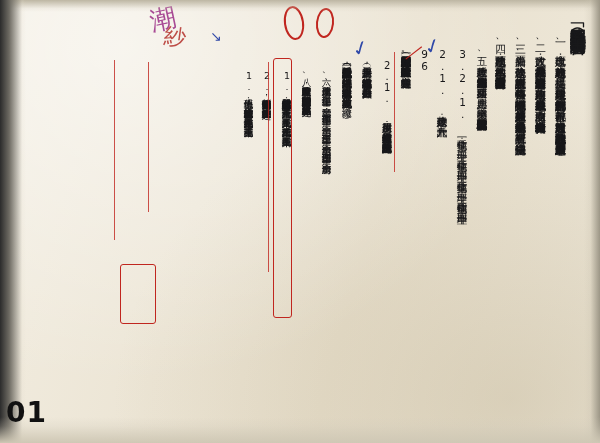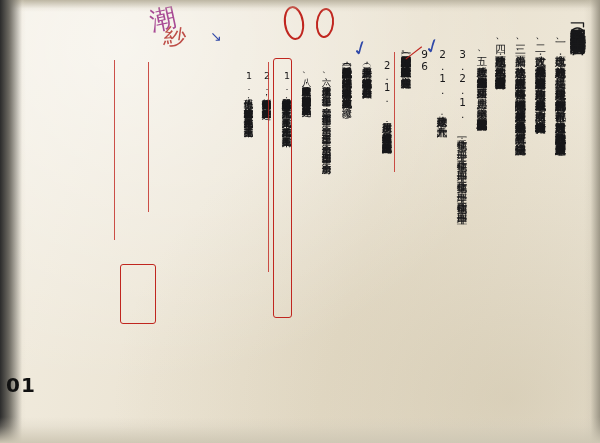--- a/index.html
+++ b/index.html
@@ -34,22 +34,22 @@
     position:absolute;left:0;top:0;width:600px;height:12px;
     background:linear-gradient(180deg,#bdb6a3 0%,rgba(210,203,186,0.2) 70%,rgba(255,255,255,0) 100%);
   }
   #edge-bottom{
     position:absolute;left:0;bottom:0;width:600px;height:26px;
     background:linear-gradient(0deg,#cfc8b5 0%,rgba(210,203,186,0.25) 65%,rgba(255,255,255,0) 100%);
   }
 
   
   #page-number{
-    position:absolute;left:6px;bottom:46px;
-    color:#111;font-size:20px;font-weight:bold;letter-spacing:1px;
+    position:absolute;left:6px;bottom:14px;
+    color:#111;font-size:28px;font-weight:bold;letter-spacing:1px;
     font-family:"DejaVu Sans","Liberation Sans",sans-serif;
   }
 
   
   #columns{
     position:absolute;
     left:30px;top:14px;
     width:556px;height:410px;
     display:flex;
     flex-direction:row-reverse;

